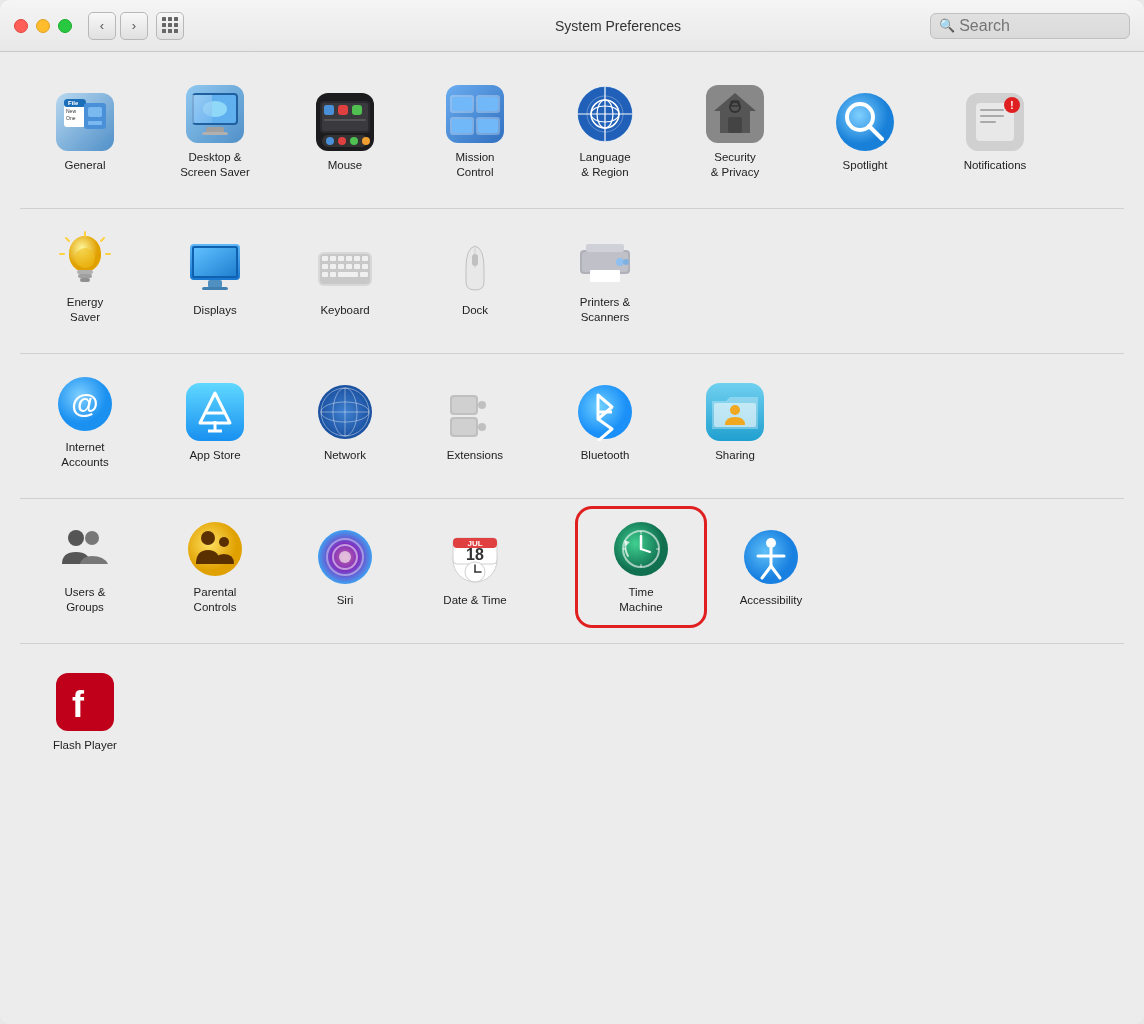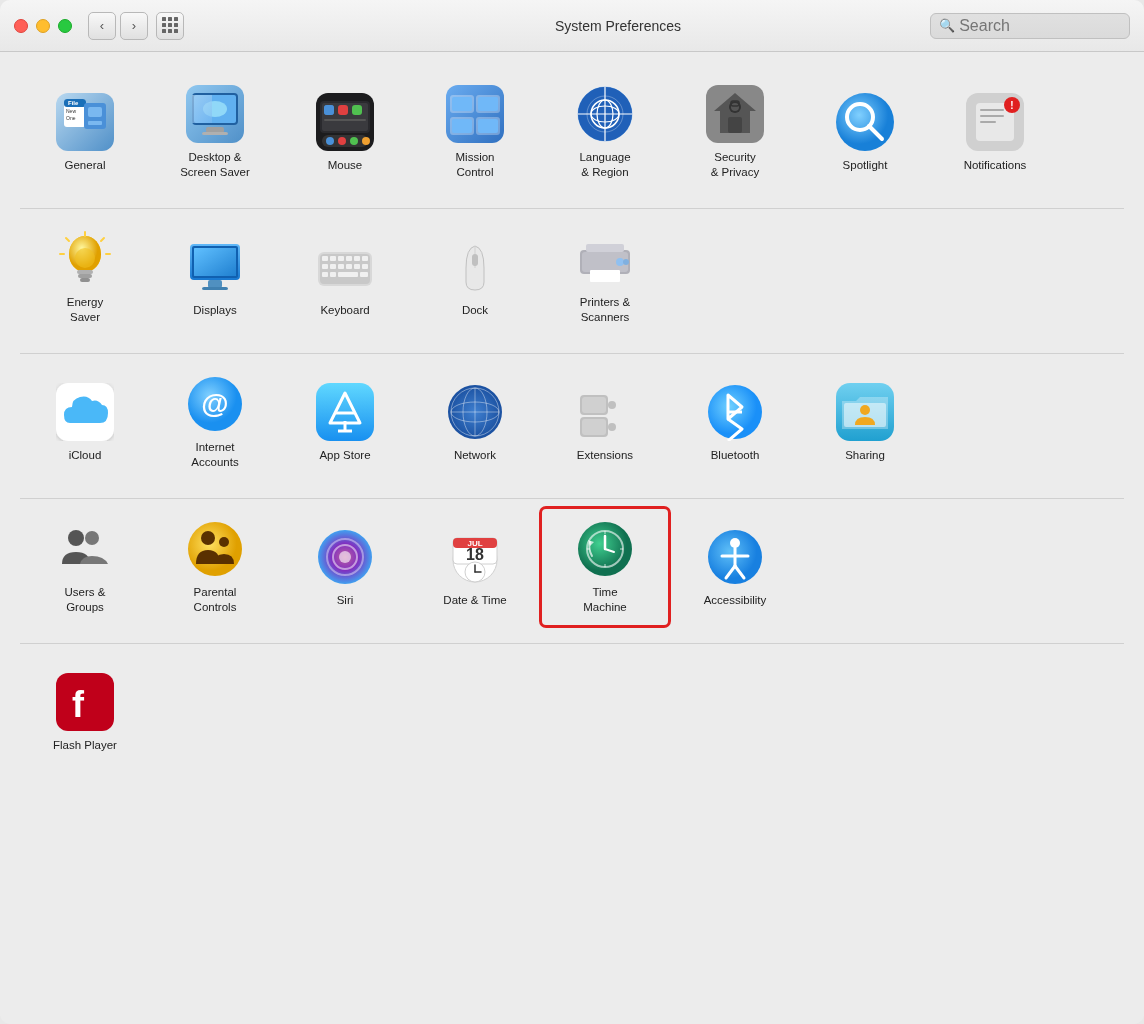--- a/index.html
+++ b/index.html
@@ -140,21 +140,22 @@
       justify-content: center;
       cursor: pointer;
       border-radius: 8px;
       padding: 8px 4px;
       gap: 6px;
       transition: background 0.1s;
     }
     .pref-item.selected {
       outline: 3px solid #e02020;
       outline-offset: -2px;
-      border-radius: 6px;
+      border-radius: 16px;
+      margin-left: 36px;
     }
     .pref-icon {
       width: 60px;
       height: 60px;
       display: flex;
       align-items: center;
       justify-content: center;
       position: relative;
     }
     .pref-label {
@@ -495,35 +496,20 @@
         </div>
 
 
 
       </div>
     </div>
 
     <div class="section">
       <div class="items-grid">
 
-        <div class="pref-item">
-          <div class="pref-icon">
-            <svg width="58" height="58" viewBox="0 0 58 58">
-              <rect width="58" height="58" rx="12" fill="white" filter="url(#shadow)"></rect>
-              <defs>
-                  <filter id="shadow">
-                    <feDropShadow dx="0" dy="1" stdDeviation="2" flood-color="rgba(0,0,0,0.2)"></feDropShadow>
-                  </filter>
-                </defs>
-
-              <path d="M14,40 Q8,40 8,32 Q8,24 16,24 Q16,16 24,14 Q32,12 36,18 Q42,16 46,22 Q52,22 52,30 Q52,40 44,40 Z" fill="#4ab8f8"></path>
-            </svg>
-          </div>
-          <span class="pref-label">iCloud</span>
-        </div>
 
         <div class="pref-item">
           <div class="pref-icon">
             <svg width="58" height="58" viewBox="0 0 58 58">
               <circle cx="29" cy="29" r="27" fill="url(#iagrad)"></circle>
               <defs>
                   <radialGradient id="iagrad" cx="40%" cy="35%">
                     <stop offset="0%" stop-color="#80d0ff"></stop>
                     <stop offset="100%" stop-color="#1a90f0"></stop>
                   </radialGradient>

